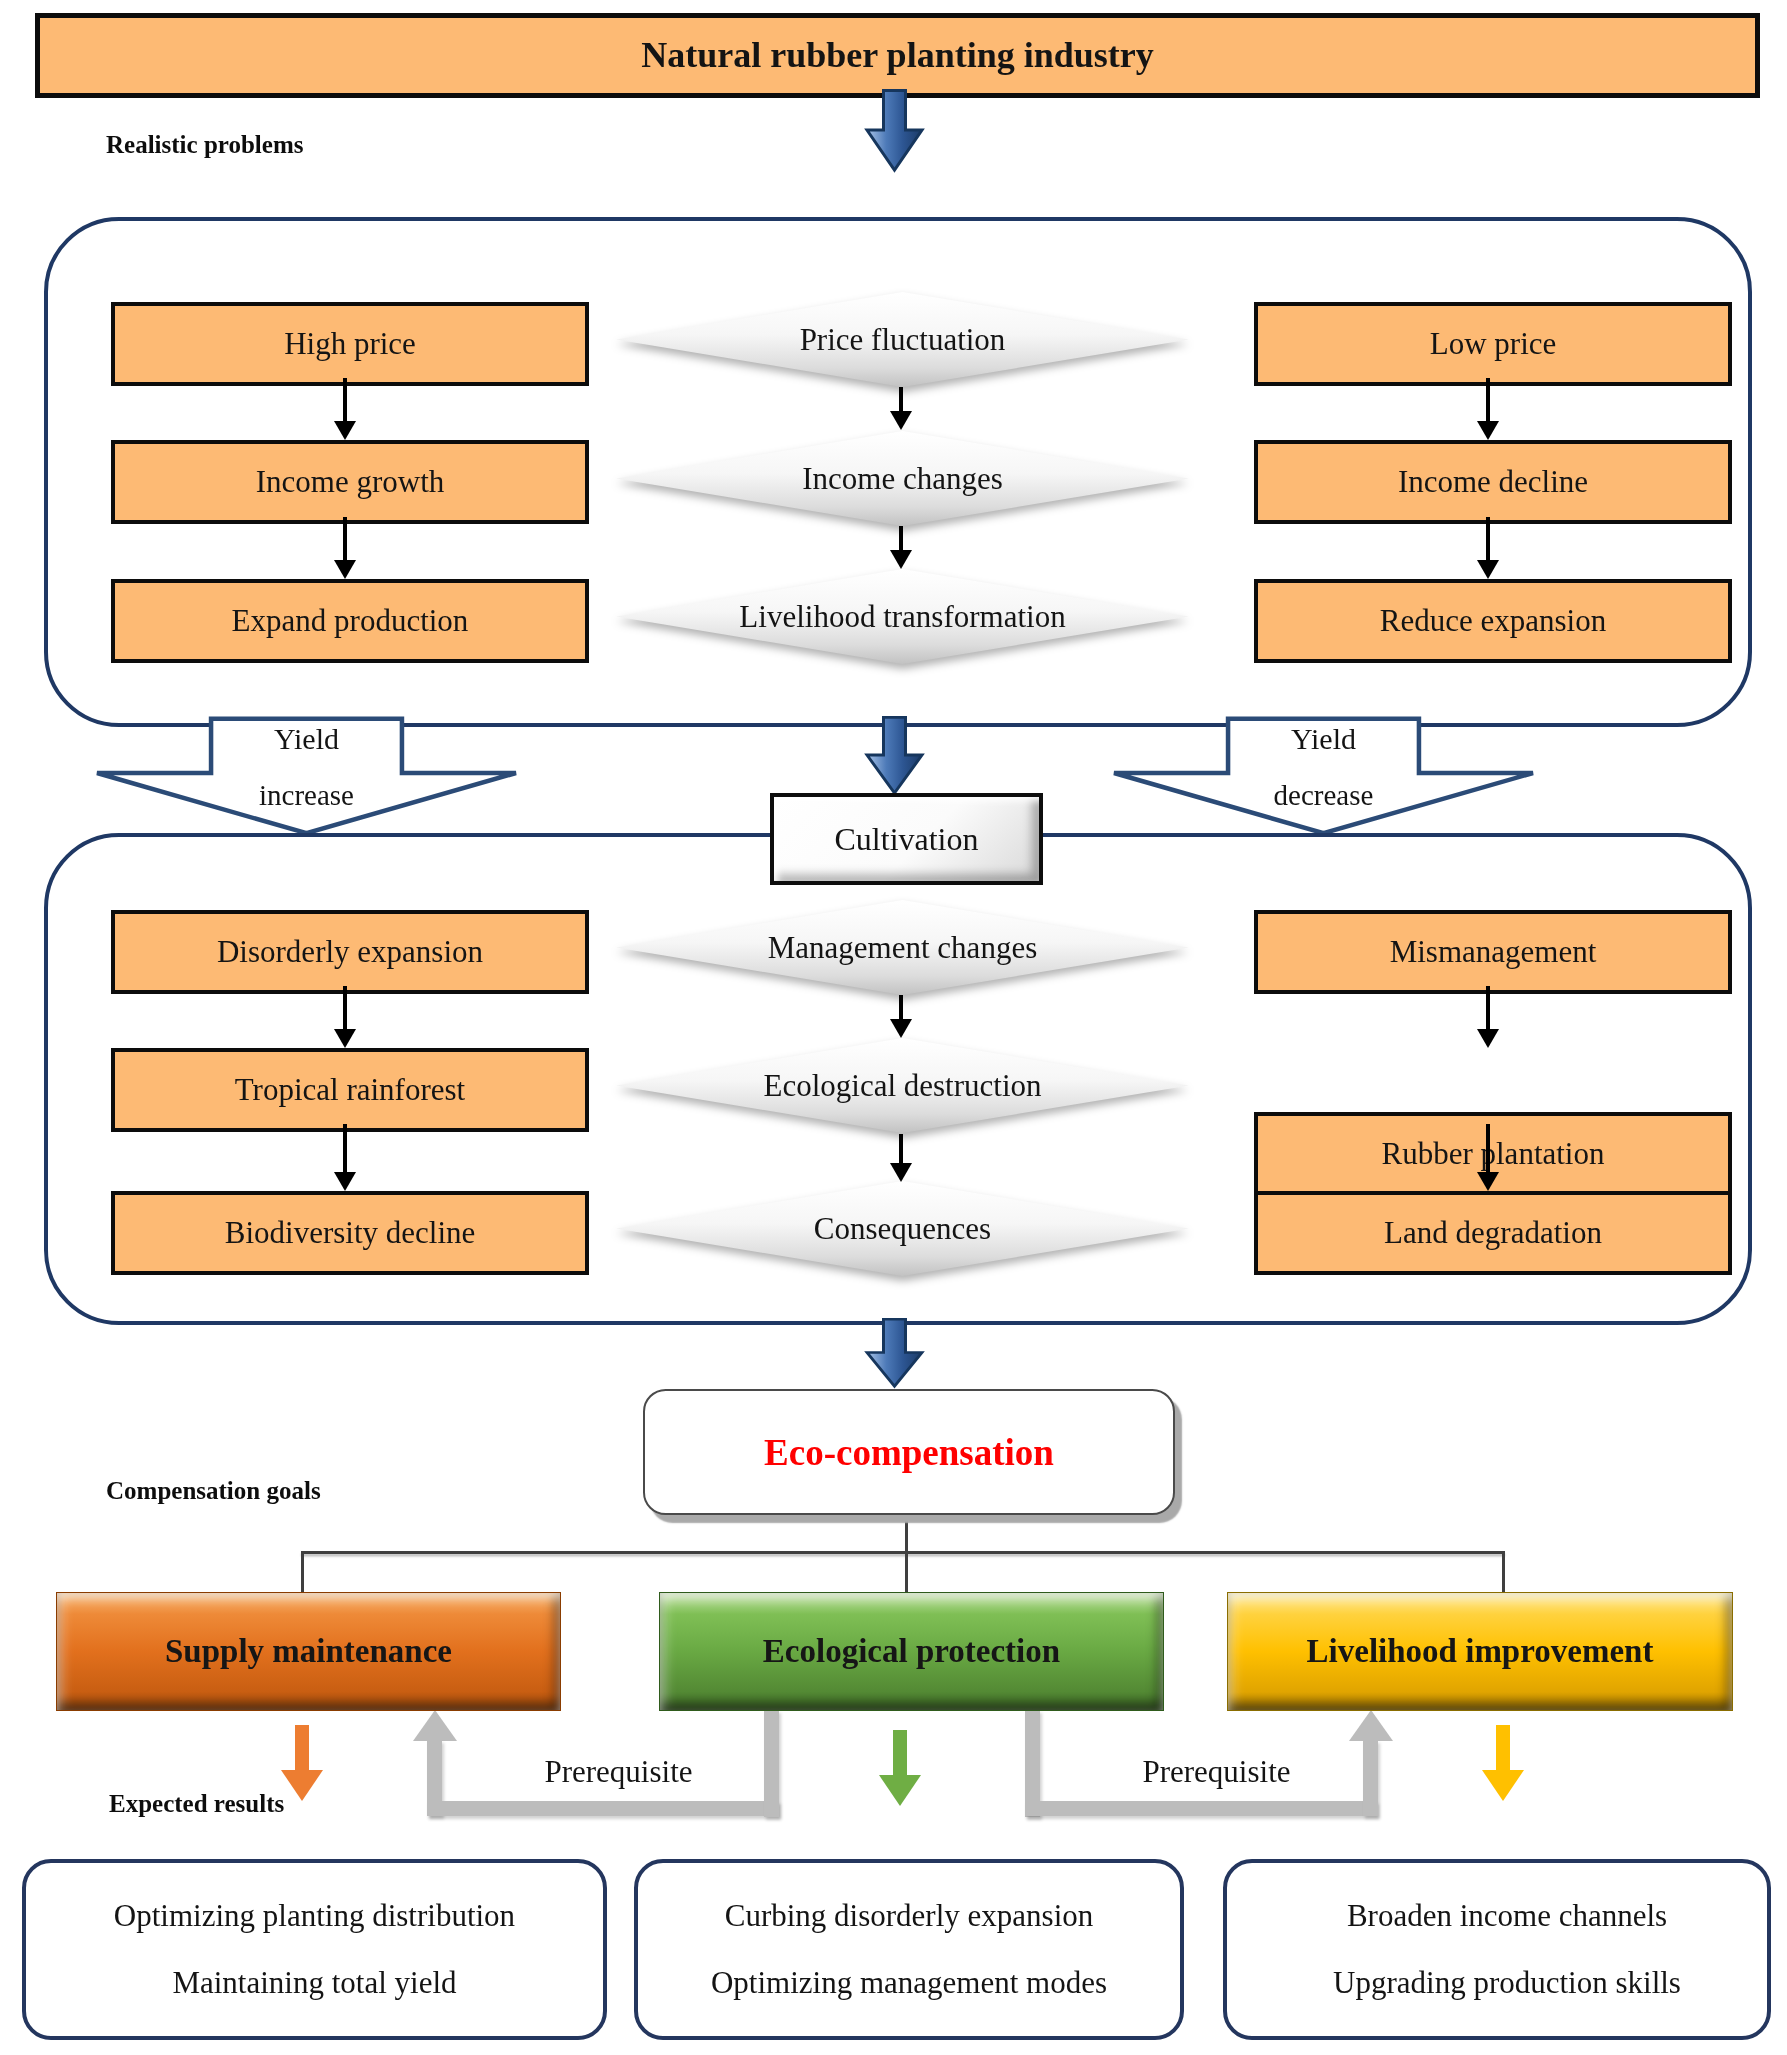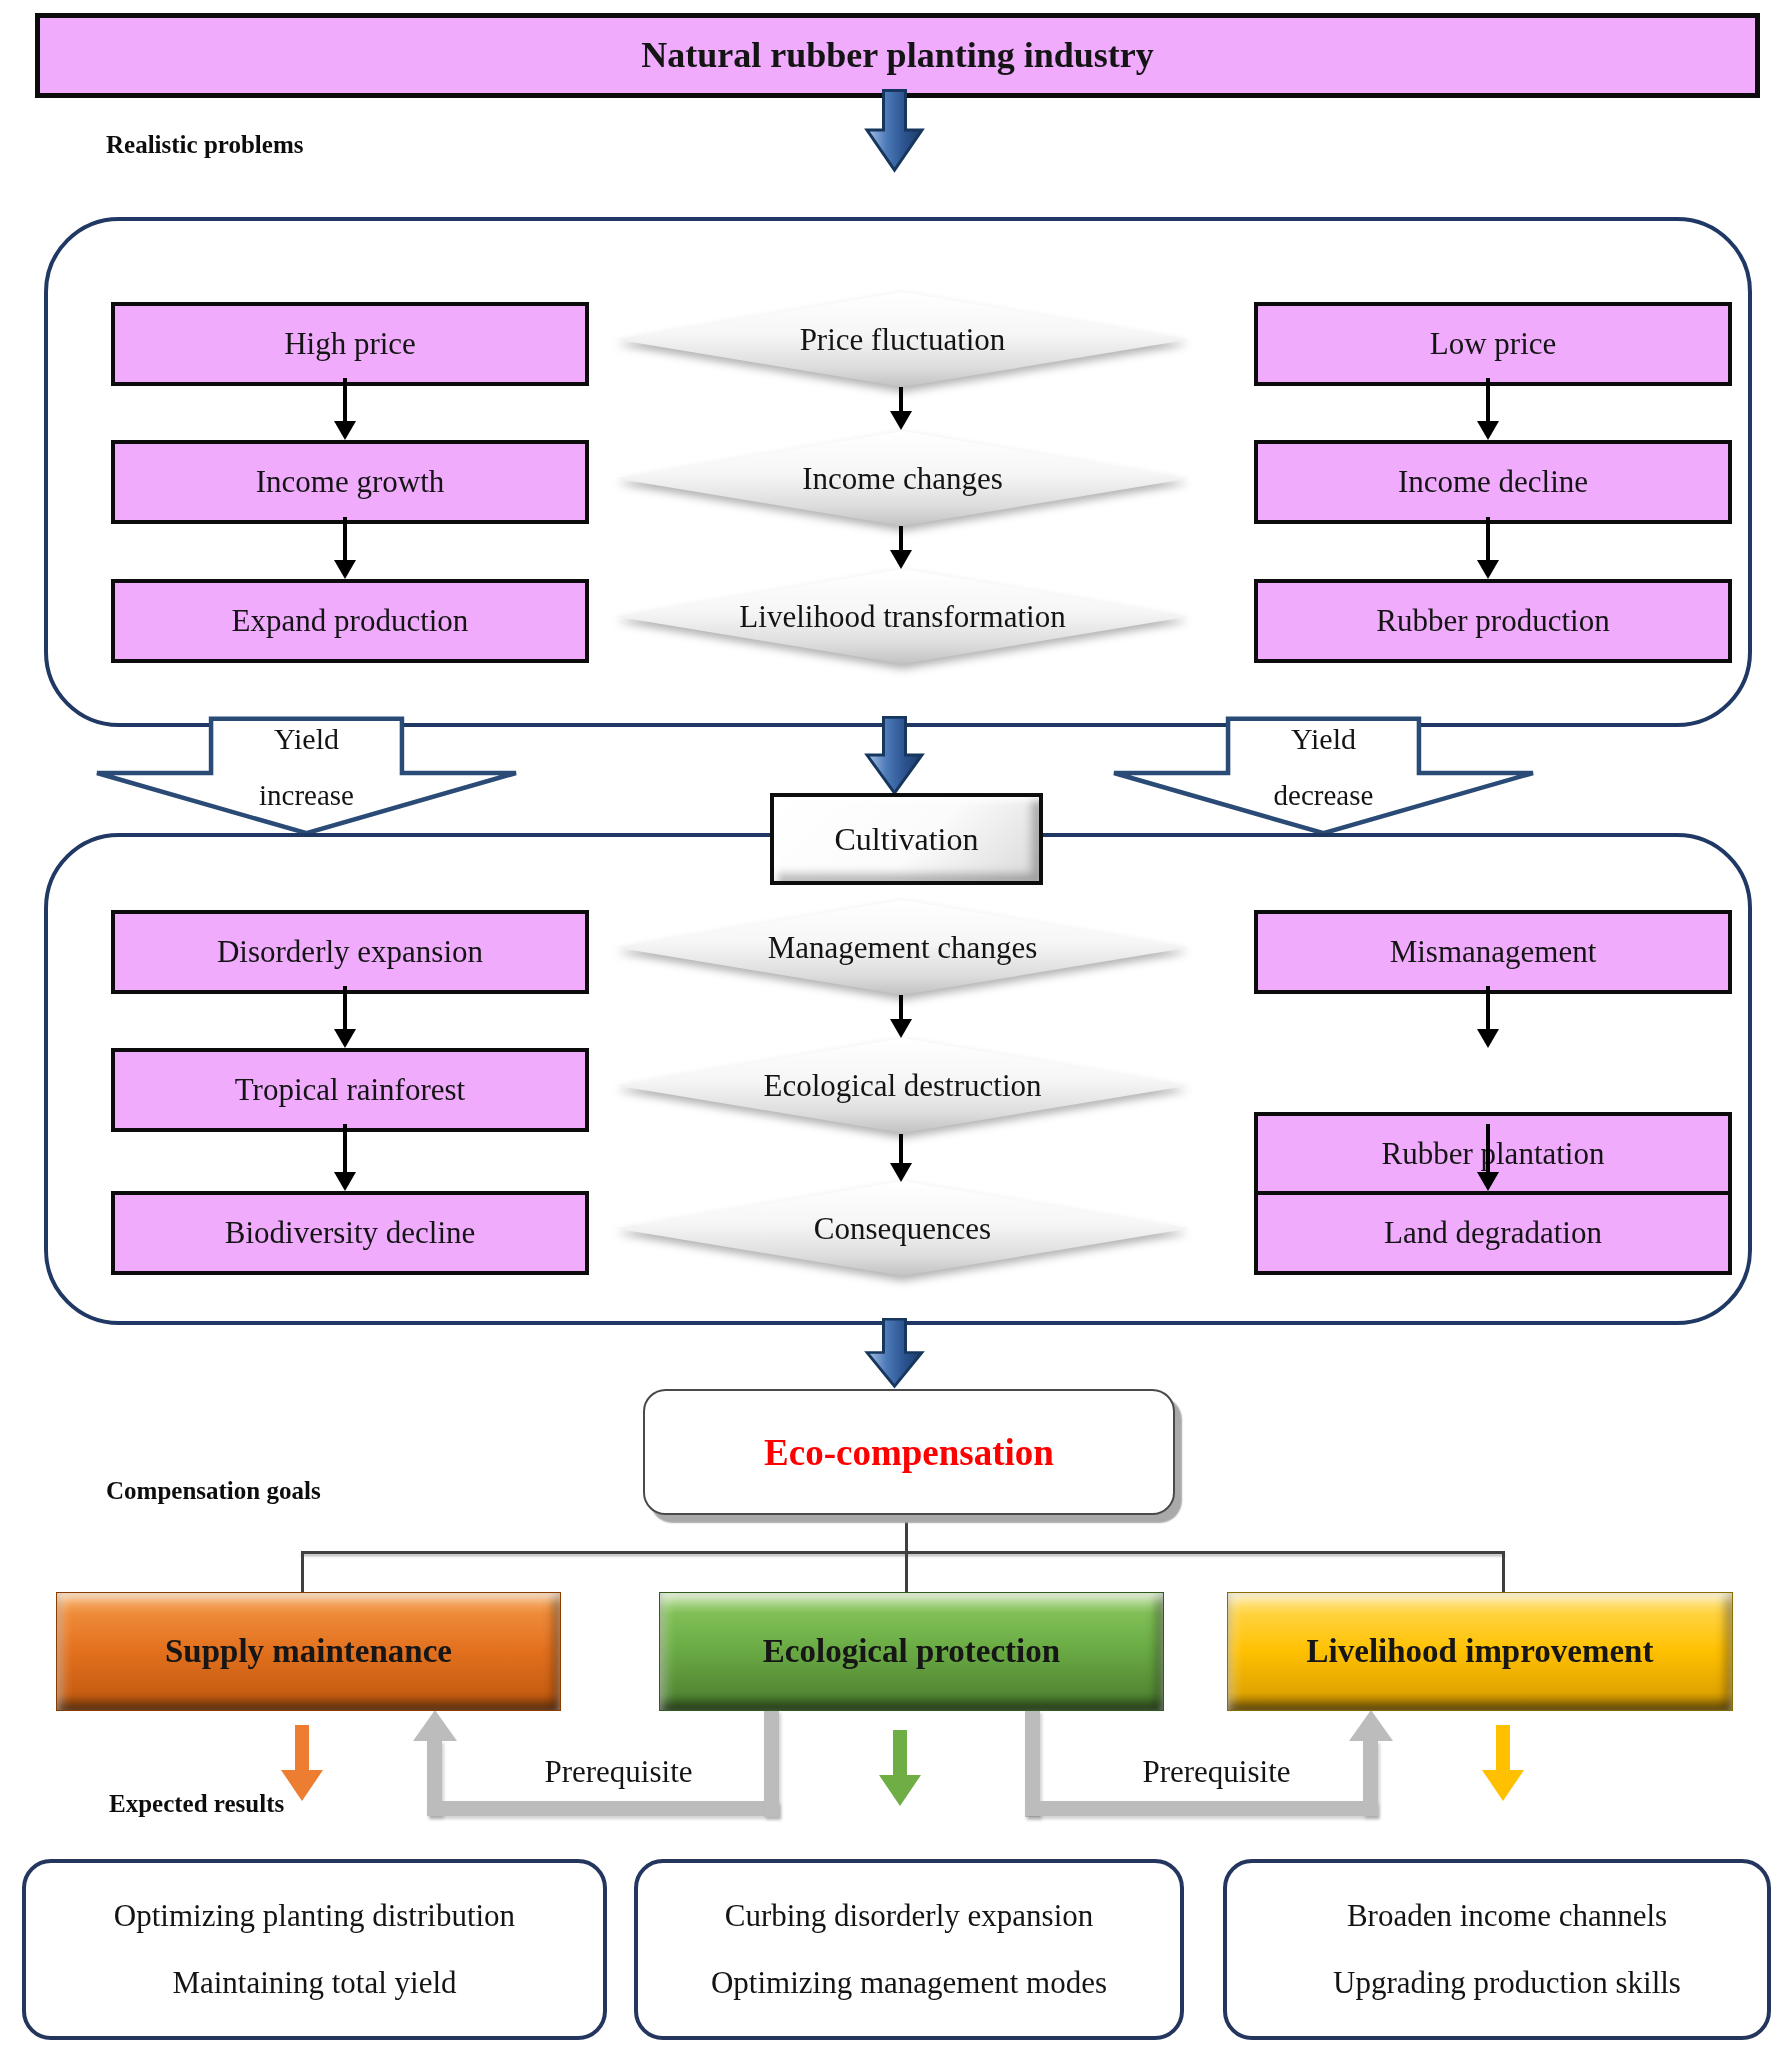--- a/index.html
+++ b/index.html
@@ -3,21 +3,21 @@
 <meta charset="utf-8">
 <style>
   html,body{margin:0;padding:0;background:#ffffff;}
   body{font-family:"Liberation Serif","DejaVu Serif",serif;color:#111;}
   .canvas{position:relative;width:1787px;height:2056px;background:#fff;overflow:hidden;}
 
   
   .seclabel{position:absolute;font-weight:bold;font-size:25px;color:#0d0d0d;white-space:nowrap;margin-left:41px;}
 
   
-  .wbox{position:absolute;background:#f0abfc;border:4.5px solid #0c0c0c;display:flex;align-items:center;justify-content:center;font-size:31px;color:#141414;text-align:right;}
+  .wbox{position:absolute;background:#fdba74;border:4.5px solid #0c0c0c;display:flex;align-items:center;justify-content:center;font-size:31px;color:#141414;text-align:right;}
 
   
   .bevel{position:absolute;background:linear-gradient(135deg,#ffffff 0%,#fbfbfb 55%,#d9d9d9 100%);
          border:4.5px solid #0d0d0d;display:flex;align-items:center;justify-content:center;
          font-size:32px;color:#141414;z-index:6;
          box-shadow:inset 4px 4px 7px rgba(255,255,255,.95), inset -7px -7px 10px rgba(0,0,0,.28);}
 
   
   .bigrect{position:absolute;border:4.5px solid #1F3864;border-radius:75px;background:transparent;}
 
@@ -103,21 +103,21 @@
     </div>
   <div class="dwrap" style="left:616px;top:431px;">
     <div class="diamond">Income changes</div>
     </div>
   <div class="dwrap" style="left:616px;top:569px;">
     <div class="diamond">Livelihood transformation</div>
     </div>
 
   <div class="wbox" style="left:1254px;top:302px;width:470px;height:76px;">Low price</div>
   <div class="wbox" style="left:1254px;top:440px;width:470px;height:76px;">Income decline</div>
-  <div class="wbox" style="left:1254px;top:579px;width:470px;height:76px;">Rubber production</div>
+  <div class="wbox" style="left:1254px;top:579px;width:470px;height:76px;">Reduce expansion</div>
 
   <div class="barrow" style="left:334px;top:378px;height:62px;">
       <i class="bl"></i>
       <i class="bh"></i>
     </div>
   <div class="barrow" style="left:334px;top:517px;height:62px;">
       <i class="bl"></i>
       <i class="bh"></i>
     </div>
   <div class="barrow" style="left:890px;top:387px;height:43px;">

